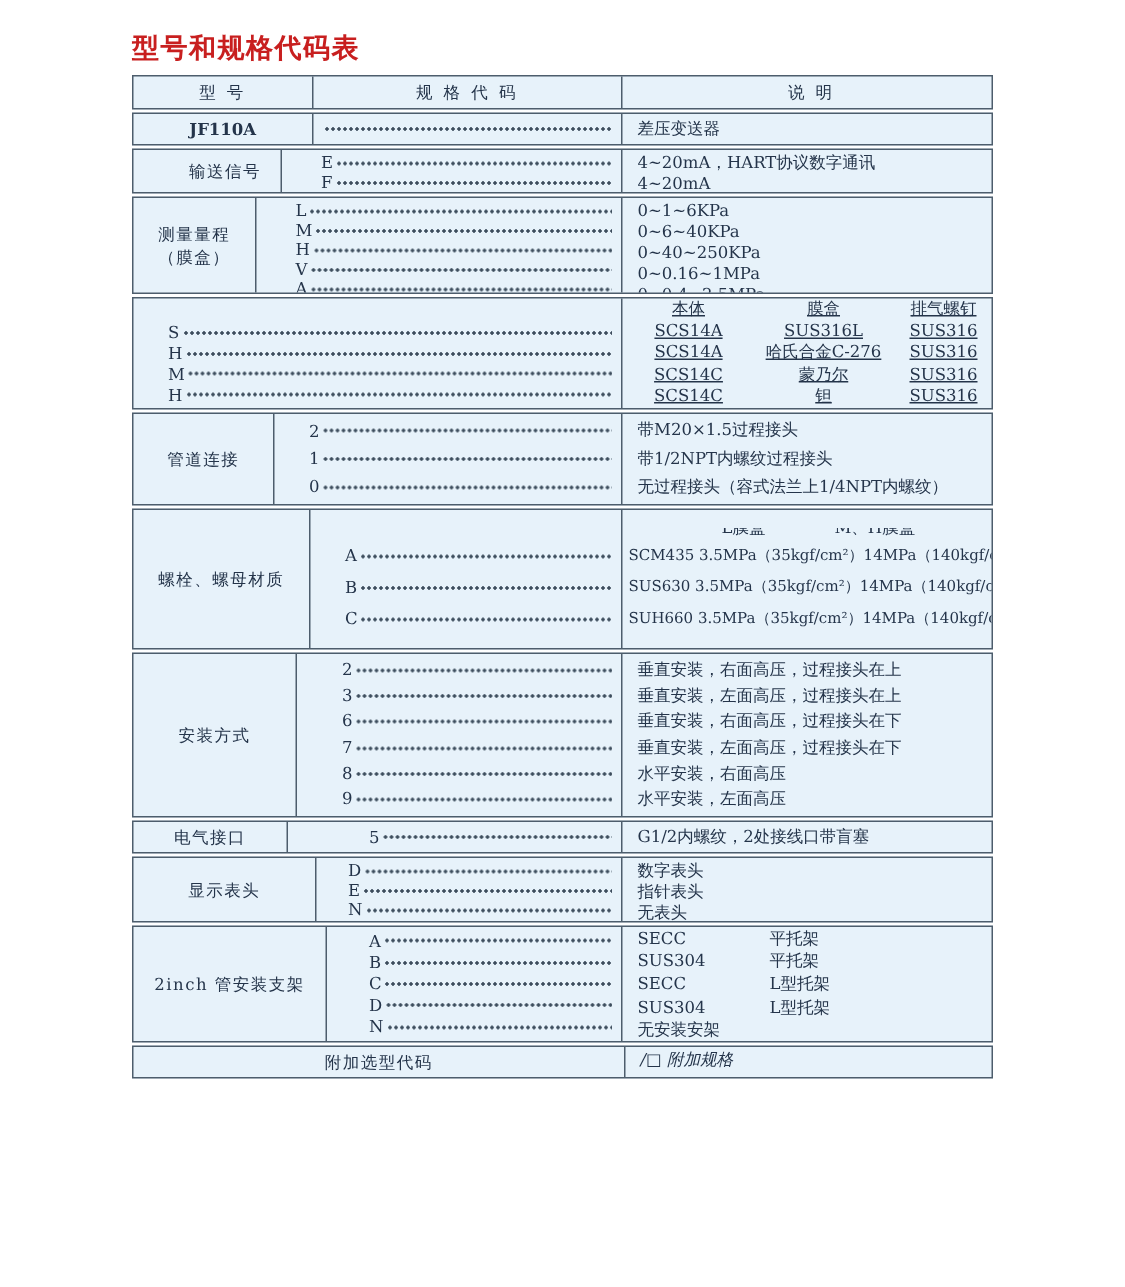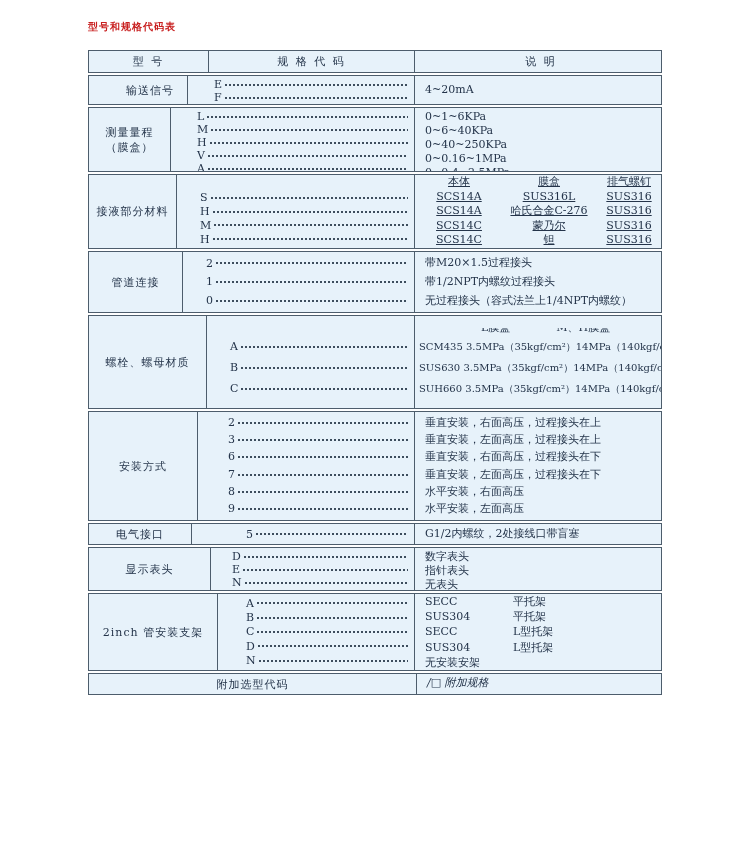--- a/index.html
+++ b/index.html
@@ -3,21 +3,21 @@
 <meta charset="utf-8">
 <style>
   html,body{margin:0;padding:0;}
   body{
     width:750px;height:858px;background:#ffffff;position:relative;
     font-family:"DejaVu Serif","Liberation Serif",serif;
     color:#24344a;font-size:11px;overflow:hidden;
   }
   .page-title{
     position:absolute;left:88px;top:20px;
-    font-size:10px;font-weight:bold;color:#c81f1f;letter-spacing:1px;
+    font-size:18px;font-weight:bold;color:#c81f1f;letter-spacing:1px;
   }
   .spec-table{
     position:absolute;left:88px;top:50px;width:574px;
     display:flex;flex-direction:column;gap:2px;
   }
   .section{
     display:flex;background:#e7f2fa;border:1px solid #4d5d6c;
     box-sizing:border-box;
   }
   .cell{box-sizing:border-box;overflow:hidden;}
@@ -98,34 +98,46 @@
 <div class="page-title">型号和规格代码表</div>
 
 <div class="spec-table">
 
   <div class="section s-header">
     <div class="cell lbl">型  号</div>
     <div class="cell mid">规 格 代 码</div>
     <div class="cell desccell" style="align-items:center;justify-content:center;">说  明</div>
   </div>
 
+  <div class="section s-jf">
+    <div class="cell lbl">JF110A</div>
+    <div class="cell codecell">
+      <div class="crow">
+          <span class="dots"></span>
+        </div>
+    </div>
+    <div class="cell desccell">
+      <div class="drow">差压变送器</div>
+    </div>
+  </div>
 
   <div class="section s-signal">
     <div class="cell lbl">输送信号</div>
     <div class="cell codecell">
       <div class="crow">
           <span class="codeletter">E</span>
           <span class="dots"></span>
         </div>
       <div class="crow">
           <span class="codeletter">F</span>
           <span class="dots"></span>
         </div>
     </div>
     <div class="cell desccell">
+      <div class="drow">4~20mA，HART协议数字通讯</div>
       <div class="drow">4~20mA</div>
     </div>
   </div>
 
   <div class="section s-range">
     <div class="cell lbl">
       <span>测量量程</span>
       <span>（膜盒）</span>
     </div>
     <div class="cell codecell">
@@ -155,21 +167,20 @@
       <div class="drow">0~1~6KPa</div>
       <div class="drow">0~6~40KPa</div>
       <div class="drow">0~40~250KPa</div>
       <div class="drow">0~0.16~1MPa</div>
       <div class="drow">0~0.4~2.5MPa</div>
 
     </div>
   </div>
 
   <div class="section s-wetted">
-    <div class="cell lbl">接液部分材料</div>
     <div class="cell codecell" style="padding-top:16px;">
       <div class="crow">
           <span class="codeletter">S</span>
           <span class="dots"></span>
         </div>
       <div class="crow">
           <span class="codeletter">H</span>
           <span class="dots"></span>
         </div>
       <div class="crow">

